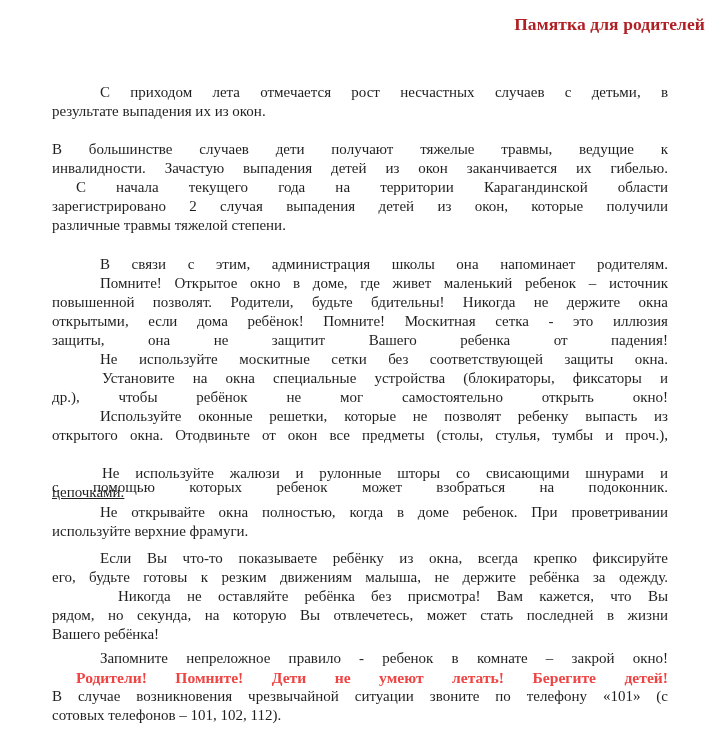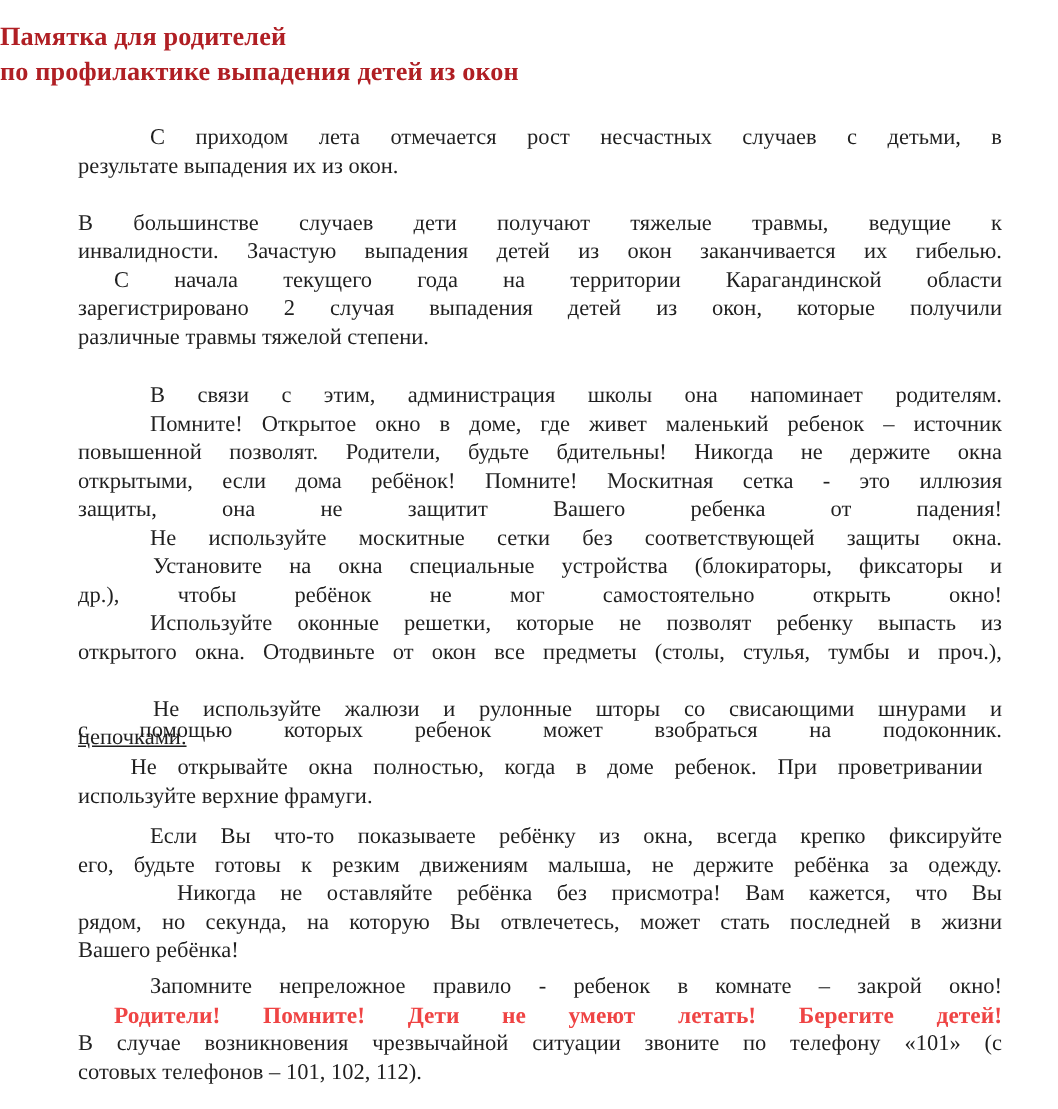--- a/index.html
+++ b/index.html
@@ -19,21 +19,21 @@
       position: absolute;
       left: 0;
       top: 0;
       width: 705px;
       height: 739px;
     }
     .title {
       position: absolute;
       left: 0;
       width: 705px;
-      text-align: left;
+      text-align: right;
       color: #b01f24;
       font-weight: bold;
       font-size: 17.5px;
       line-height: 22px;
       letter-spacing: 0.1px;
     }
     .title.l1 { top: 13px; }
     .title.l2 { top: 36px; }
 
     .line {
@@ -53,21 +53,20 @@
       color: #ef4444;
       font-weight: bold;
       font-size: 15.6px;
     }
   </style>
 </head>
 <body>
 
 <div class="page">
   <div class="title l1">Памятка для родителей</div>
-  <div class="title l2">по профилактике выпадения детей из окон</div>
 
   <div class="line" style="top: 83px; left: 100px; width: 568px; white-space: nowrap;">С приходом лета отмечается рост несчастных случаев с детьми, в</div>
   <div class="line last" style="top: 102px; white-space: nowrap;">результате выпадения их из окон.</div>
 
   <div class="line" style="top: 140px; white-space: nowrap;">В большинстве случаев дети получают тяжелые травмы, ведущие к</div>
   <div class="line" style="top: 159px; white-space: nowrap;">инвалидности. Зачастую выпадения детей из окон заканчивается их гибелью.</div>
   <div class="line" style="top: 178px; left: 76px; width: 592px; white-space: nowrap;">С начала текущего года на территории Карагандинской области</div>
   <div class="line" style="top: 197px; white-space: nowrap;">зарегистрировано 2 случая выпадения детей из окон, которые получили</div>
   <div class="line last" style="top: 216px; white-space: nowrap;">различные травмы тяжелой степени.</div>
 
@@ -77,21 +76,21 @@
   <div class="line" style="top: 312px; white-space: nowrap;">открытыми, если дома ребёнок! Помните! Москитная сетка - это иллюзия</div>
   <div class="line" style="top: 331px; white-space: nowrap;">защиты, она не защитит Вашего ребенка от падения!</div>
   <div class="line" style="top: 350px; left: 100px; width: 568px; white-space: nowrap;">Не используйте москитные сетки без соответствующей защиты окна.</div>
   <div class="line" style="top: 369px; left: 102px; width: 566px; white-space: nowrap;">Установите на окна специальные устройства (блокираторы, фиксаторы и</div>
   <div class="line" style="top: 388px; white-space: nowrap;">др.), чтобы ребёнок не мог самостоятельно открыть окно!</div>
   <div class="line" style="top: 407px; left: 100px; width: 568px; white-space: nowrap;">Используйте оконные решетки, которые не позволят ребенку выпасть из</div>
   <div class="line" style="top: 426px; white-space: nowrap;">открытого окна. Отодвиньте от окон все предметы (столы, стулья, тумбы и проч.),</div>
   <div class="line" style="top: 450px; white-space: nowrap; margin-top: 28px;">с помощью которых ребенок может взобраться на подоконник.</div>
   <div class="line" style="top: 464px; left: 102px; width: 566px; white-space: nowrap;">Не используйте жалюзи и рулонные шторы со свисающими шнурами и</div>
   <div class="line last" style="top: 483px; white-space: nowrap; text-decoration: underline;">цепочками.</div>
-  <div class="line" style="top: 503px; left: 87px; width: 568px; white-space: nowrap;">Не открывайте окна полностью, когда в доме ребенок. При проветривании</div>
+  <div class="line" style="top: 503px; left: 100px; width: 568px; white-space: nowrap;">Не открывайте окна полностью, когда в доме ребенок. При проветривании</div>
   <div class="line last" style="top: 522px; white-space: nowrap;">используйте верхние фрамуги.</div>
   <div class="line" style="top: 549px; left: 100px; width: 568px; white-space: nowrap;">Если Вы что-то показываете ребёнку из окна, всегда крепко фиксируйте</div>
   <div class="line" style="top: 568px; white-space: nowrap;">его, будьте готовы к резким движениям малыша, не держите ребёнка за одежду.</div>
   <div class="line" style="top: 587px; left: 118px; width: 550px; white-space: nowrap;">Никогда не оставляйте ребёнка без присмотра! Вам кажется, что Вы</div>
   <div class="line" style="top: 606px; white-space: nowrap;">рядом, но секунда, на которую Вы отвлечетесь, может стать последней в жизни</div>
   <div class="line last" style="top: 625px; white-space: nowrap;">Вашего ребёнка!</div>
 
   <div class="line" style="top: 649px; left: 100px; width: 568px; white-space: nowrap;">Запомните непреложное правило - ребенок в комнате – закрой окно!</div>
   <div class="line red" style="top: 668px; left: 76px; width: 592px; white-space: nowrap;">Родители! Помните! Дети не умеют летать! Берегите детей!</div>
   <div class="line" style="top: 687px; white-space: nowrap;">В случае возникновения чрезвычайной ситуации звоните по телефону «101» (с</div>

